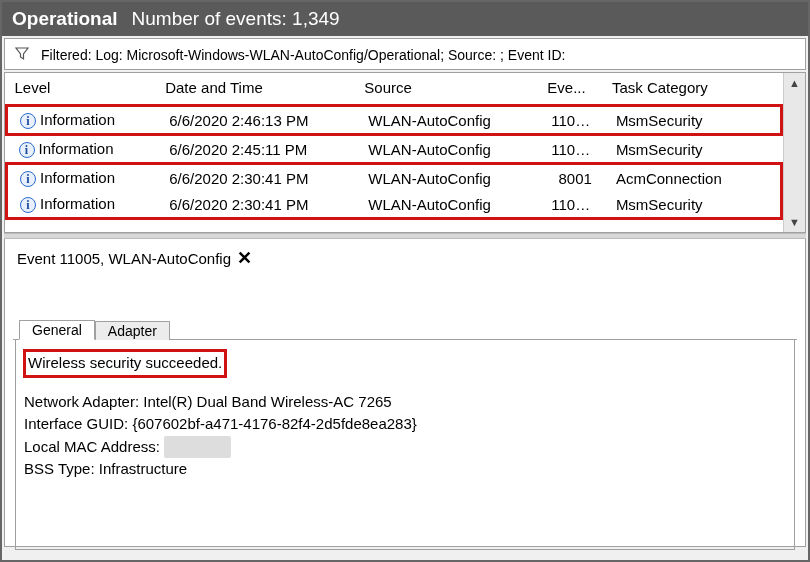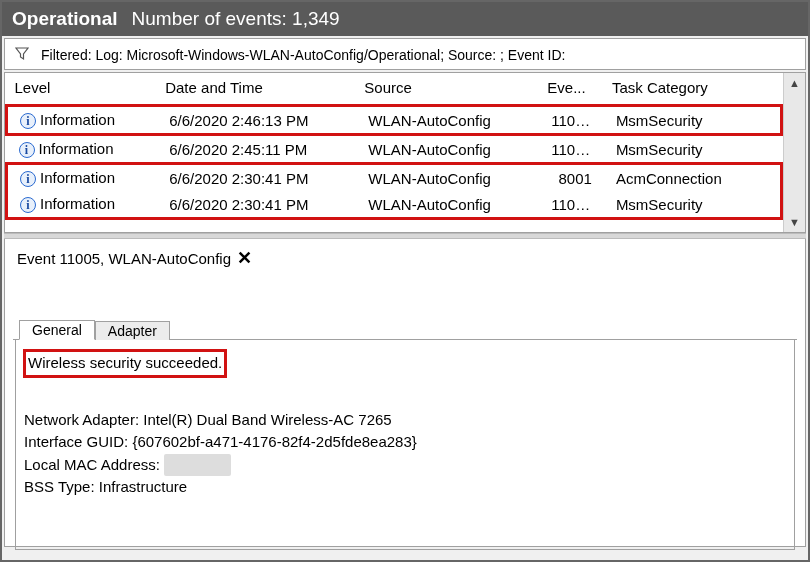--- a/index.html
+++ b/index.html
@@ -166,21 +166,21 @@
     padding:10px 8px 0 8px;
   }
   .kv-line { 
     font-size:15px; 
     line-height:1.5; 
     white-space:nowrap;
   }
   .summary-line {
     display:inline-block;
     padding:2px 4px;
-    margin-bottom:32px;
+    margin-bottom:14px;
     text-align:right;
   }
   .redact {
     display:inline-block;
     background:#ddd;
     color:#ddd;
     border-radius:2px;
   }
   td.col-eveid-cell { text-align:right; padding-right:14px; }
 </style>

